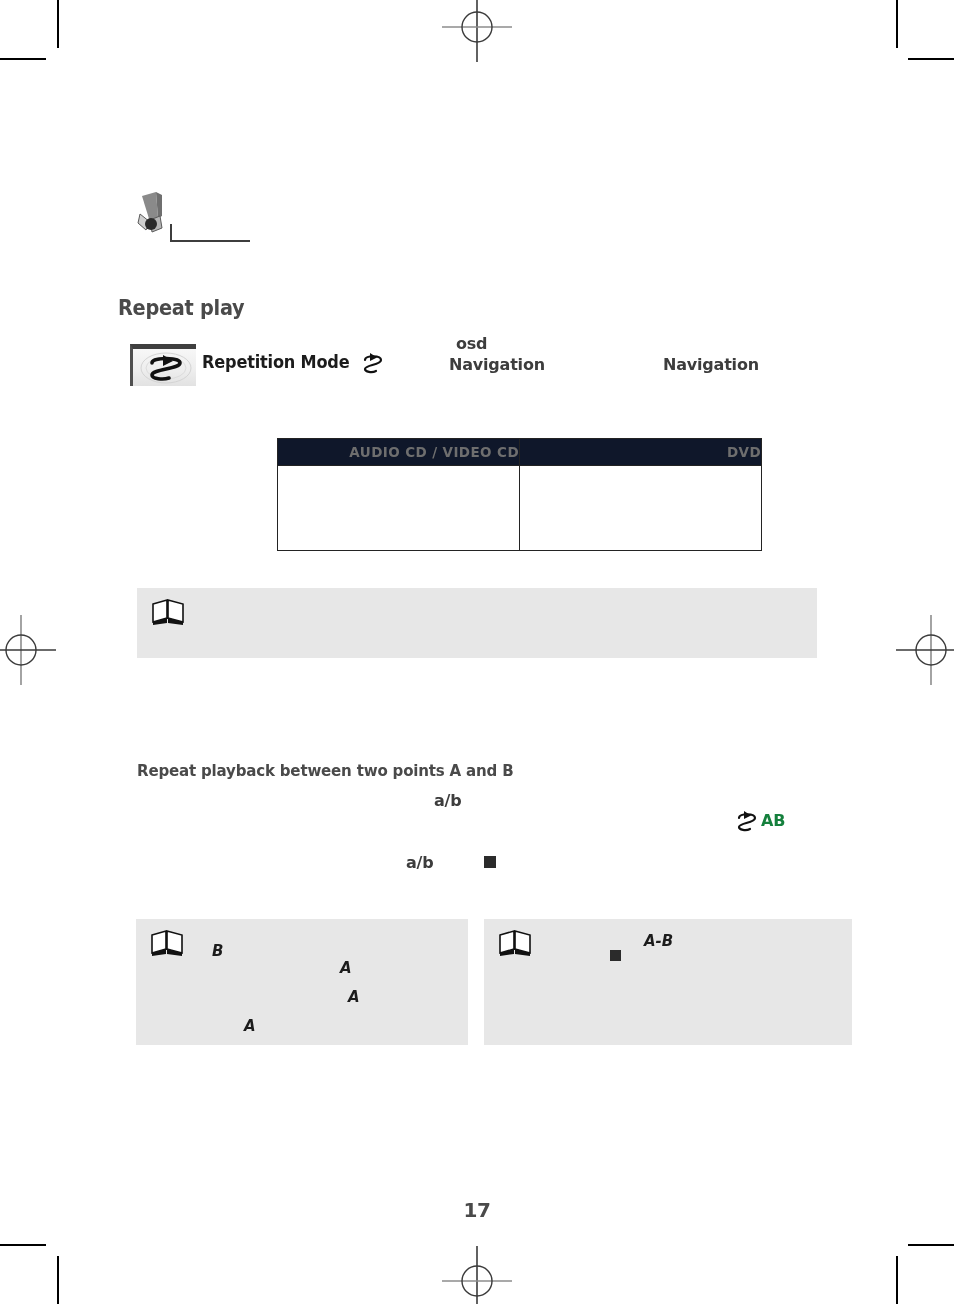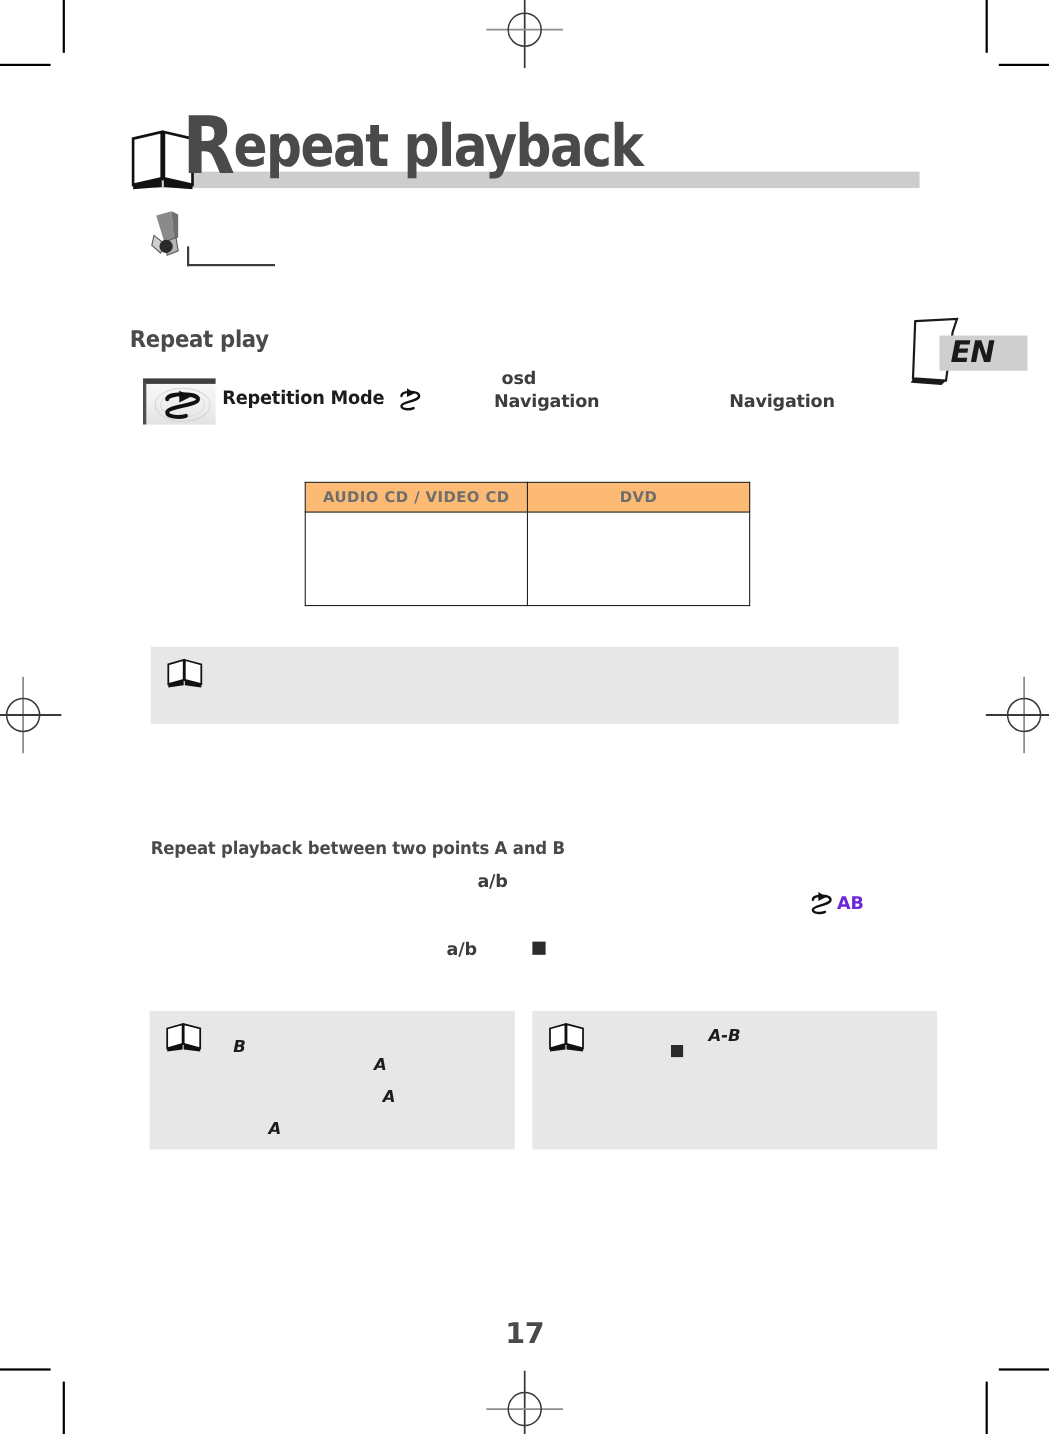--- a/index.html
+++ b/index.html
@@ -211,28 +211,29 @@
     table-layout: fixed;
   }
   #compat-table th,
   #compat-table td {
     border: 1.5px solid #232323;
     padding: 0;
     margin: 0;
   }
   #compat-table th {
     height: 26px;
-    background: #fdba74;
+    background: #0f172a;
     font-family: "DejaVu Sans", sans-serif;
     font-size: 13.5px;
     font-weight: bold;
     color: #6e6e6e;
     letter-spacing: 0.4px;
-    text-align: center;
+    text-align: right;
     vertical-align: middle;
+    padding-left: 40px;
   }
   #compat-table td {
     height: 84px;
     background: #ffffff;
     vertical-align: top;
   }
 
   
   .note-box {
     position: absolute;
@@ -260,21 +261,21 @@
   }
 
   
   #page-number {
     position: absolute;
     left: 0;
     top: 1198px;
     width: 954px;
     text-align: center;
     font-family: "DejaVu Sans", sans-serif;
-    font-size: 26px;
+    font-size: 20px;
     font-weight: bold;
     color: #4a4a4a;
     letter-spacing: -0.5px;
   }
 </style>
 </head>
 <body>
 
 <div id="page">
 
@@ -307,54 +308,33 @@
     <line x1="0" y1="35" x2="70" y2="35" stroke="#3a3a3a" stroke-width="1.6"></line>
     <circle cx="35" cy="35" r="15" fill="none" stroke="#3a3a3a" stroke-width="1.4"></circle>
   </svg>
 
   <svg class="regmark" style="left:896px; top:615px;" viewBox="0 0 70 70">
     <line x1="35" y1="0" x2="35" y2="70" stroke="#8d8d8d" stroke-width="1.6"></line>
     <line x1="0" y1="35" x2="70" y2="35" stroke="#3a3a3a" stroke-width="1.6"></line>
     <circle cx="35" cy="35" r="15" fill="none" stroke="#3a3a3a" stroke-width="1.4"></circle>
   </svg>
 
-  <div id="title-block">
-    <div id="title-grayrule"></div>
-
-    <svg id="book-icon-title" viewBox="0 0 62 62">
-      <path d="M3 12 L29 6 L29 48 L3 54 Z" fill="#ffffff" stroke="#111111" stroke-width="2.4"></path>
-      <path d="M31 6 L57 12 L57 54 L31 48 Z" fill="#ffffff" stroke="#111111" stroke-width="2.4"></path>
-      <path d="M3 54 L29 48 L29 56 L3 58 Z" fill="#111111"></path>
-      <path d="M31 48 L57 54 L57 58 L31 56 Z" fill="#111111"></path>
-      <line x1="30" y1="6" x2="30" y2="50" stroke="#111111" stroke-width="1.6"></line>
-    </svg>
-
-    <div id="page-title"><span class="cap">R</span><span>epeat playback</span></div>
-  </div>
 
   <div id="warn-block">
     <svg id="warn-icon" viewBox="0 0 36 44">
       <path d="M6 6 L20 2 L22 28 L14 32 Z" fill="#8a8a8a"></path>
       <path d="M20 2 L26 5 L26 26 L22 28 Z" fill="#6f6f6f"></path>
       <path d="M4 24 L14 32 L10 40 L2 33 Z" fill="#cfcfcf" stroke="#5a5a5a" stroke-width="1"></path>
       <path d="M14 30 L24 26 L26 38 L16 42 Z" fill="#b5b5b5" stroke="#5a5a5a" stroke-width="1"></path>
       <circle cx="15" cy="34" r="6" fill="#2a2a2a"></circle>
     </svg>
     <div id="warn-rule-v"></div>
     <div id="warn-rule-h"></div>
   </div>
 
-  <div id="lang-badge">
-    <svg style="position:absolute;left:0;top:0;" width="112" height="62" viewBox="0 0 112 62">
-      <path d="M6 4 L44 2 L40 14 L34 58 L4 56 Z" fill="#ffffff" stroke="#1a1a1a" stroke-width="2"></path>
-      <path d="M4 56 L34 58 L30 62 L2 60 Z" fill="#1a1a1a"></path>
-    </svg>
-    <div id="lang-badge-bar"></div>
-    <div id="lang-badge-text">EN</div>
-  </div>
 
   <div class="section-h1" style="left:118px; top:296px;">Repeat play</div>
 
   <div id="remote-key">
     <svg width="54" height="34" viewBox="0 0 54 34">
       <ellipse cx="27" cy="17" rx="25" ry="15" fill="none" stroke="#d4d4d4" stroke-width="1"></ellipse>
       <ellipse cx="27" cy="17" rx="20" ry="11" fill="none" stroke="#dcdcdc" stroke-width="1"></ellipse>
       <path d="M13 12 C13 6, 41 6, 41 12 C41 18, 13 18, 13 24 C13 28, 24 29, 30 27" fill="none" stroke="#111111" stroke-width="3.6" stroke-linecap="round"></path>
       <path d="M24 4 L34 10 L24 15 Z" fill="#111111"></path>
     </svg>
@@ -397,21 +377,21 @@
   </div>
 
   <div class="section-h2" style="left:137px; top:761px;">Repeat playback between two points A and B</div>
 
   <div class="bold-dark" style="left:434px; top:791px;">a/b</div>
 
   <svg class="inline-repeat-glyph" style="left:735px; top:810px;" width="24" height="22" viewBox="0 0 24 22">
     <path d="M4 8 C4 3, 20 3, 20 8 C20 13, 4 13, 4 17 C4 20, 11 21, 15 19" fill="none" stroke="#111111" stroke-width="2.2" stroke-linecap="round"></path>
     <path d="M9 1 L16 5.5 L9 9 Z" fill="#111111"></path>
   </svg>
-  <div class="bold-dark" style="left:761px; top:811px; color:#6d28d9;">AB</div>
+  <div class="bold-dark" style="left:761px; top:811px; color:#15803d;">AB</div>
 
   <div class="bold-dark" style="left:406px; top:853px;">a/b</div>
   <div class="sq-marker" style="left:484px; top:856px; width:12px; height:12px;"></div>
 
   <div class="note-box" style="left:136px; top:919px; width:332px; height:126px;">
     <svg class="note-book-icon" viewBox="0 0 34 28">
       <path d="M2 6 L16 2 L16 20 L2 24 Z" fill="#ffffff" stroke="#111111" stroke-width="1.6"></path>
       <path d="M17 2 L32 6 L32 24 L17 20 Z" fill="#ffffff" stroke="#111111" stroke-width="1.6"></path>
       <path d="M2 24 L16 20 L16 25 L2 27 Z" fill="#111111"></path>
       <path d="M17 20 L32 24 L32 27 L17 25 Z" fill="#111111"></path>

